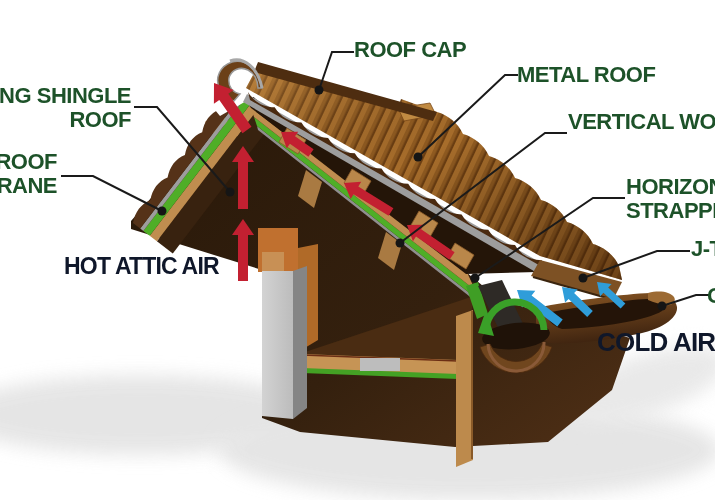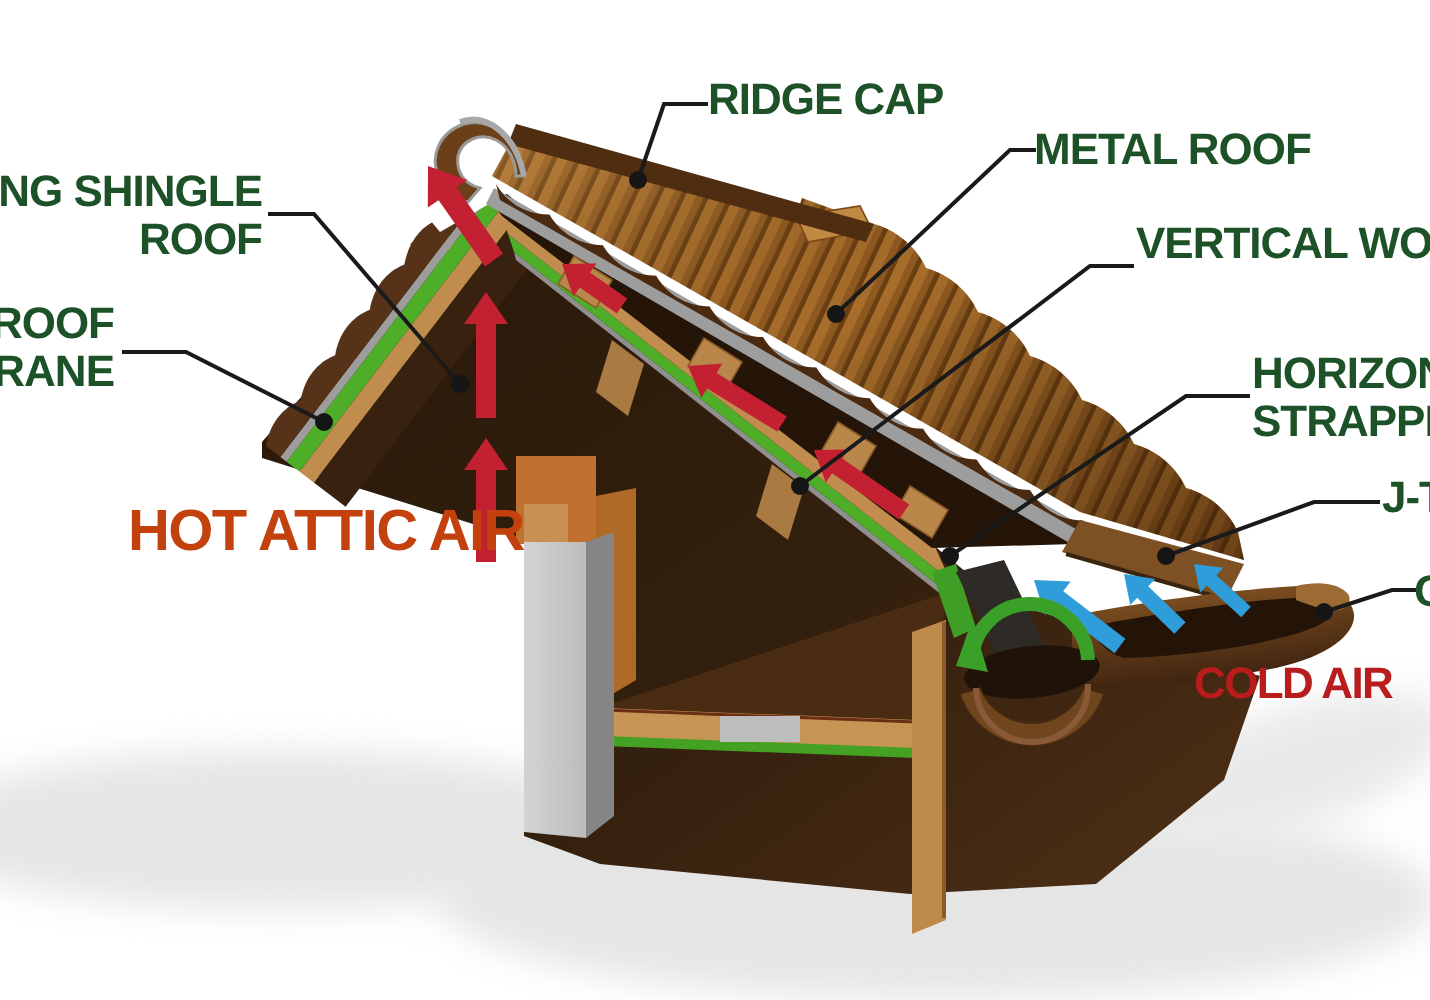--- a/index.html
+++ b/index.html
@@ -4,22 +4,22 @@
 <style>
   html,body{margin:0;padding:0;}
   body{width:715px;height:500px;overflow:hidden;background:#fff;position:relative;
        font-family:"Liberation Sans",sans-serif;}
   #stage{position:absolute;left:0;top:0;width:715px;height:500px;}
   svg{position:absolute;left:0;top:0;}
   .lbl{position:absolute;font-weight:700;font-size:22px;line-height:24px;
        letter-spacing:-0.5px;white-space:nowrap;color:#1d5229;}
   .lbl span{display:block;}
   .lbl.right{text-align:right;}
-  .lbl.red{color:#c2410c;font-size:29px;letter-spacing:-0.8px;}
-  .lbl.blue{color:#b91c1c;font-size:22px;letter-spacing:-0.8px;}
+  .lbl.red{color:#0f172a;font-size:23px;letter-spacing:-0.8px;}
+  .lbl.blue{color:#0f172a;font-size:26px;letter-spacing:-0.8px;}
 </style>
 </head>
 <body>
 
 <div id="stage">
 <svg width="715" height="500" viewBox="0 0 715 500">
   <defs>
     <filter id="soft" x="-40%" y="-40%" width="180%" height="180%">
           <feGaussianBlur stdDeviation="9"></feGaussianBlur>
         </filter>
@@ -170,21 +170,21 @@
 
 <div class="lbl right" style="right:584px;top:84px;margin-left:36px;">
   <span>NG SHINGLE</span>
   <span>ROOF</span>
 </div>
 <div class="lbl right" style="right:658px;top:150px;">
   <span>ROOF</span>
   <span>RANE</span>
 </div>
 <div class="lbl" style="left:354px;top:38px;">
-  <span>RIDGE CAP</span>
+  <span>ROOF CAP</span>
 </div>
 <div class="lbl" style="left:517px;top:63px;">
   <span>METAL ROOF</span>
 </div>
 <div class="lbl" style="left:568px;top:110px;">
   <span>VERTICAL WO</span>
 </div>
 <div class="lbl" style="left:626px;top:175px;">
   <span>HORIZON</span>
   <span>STRAPPIN</span>

